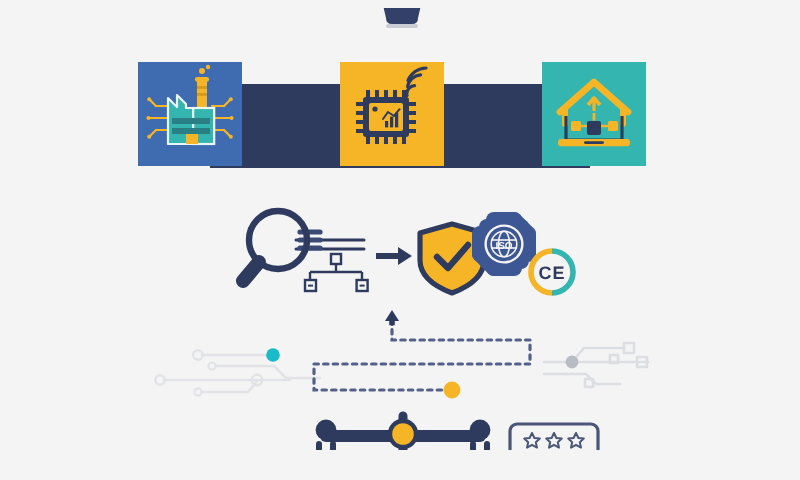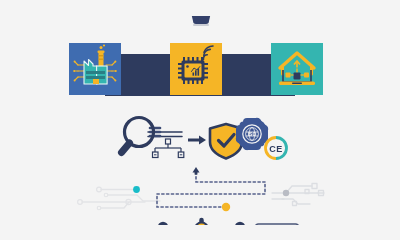--- a/index.html
+++ b/index.html
@@ -2,21 +2,21 @@
 <html><head>
 <meta charset="utf-8">
 <style>
   html,body{margin:0;padding:0;}
   body{
     width:400px;height:225px;overflow:hidden;
     background:#f4f4f4;
     font-family:"Liberation Sans", sans-serif;
     position:relative;
   }
-  #stage{position:absolute;left:0;top:16px;width:400px;height:225px;}
+  #stage{position:absolute;left:0;top:4px;width:400px;height:225px;}
   #stage svg{display:block;width:400px;height:225px;}
 </style>
 </head>
 <body>
 
 <div id="stage">
 <svg viewBox="0 0 400 225" xmlns="http://www.w3.org/2000/svg">
   <defs>
     <clipPath id="clipTile1">
           <rect x="69" y="27" width="52" height="52"></rect>

